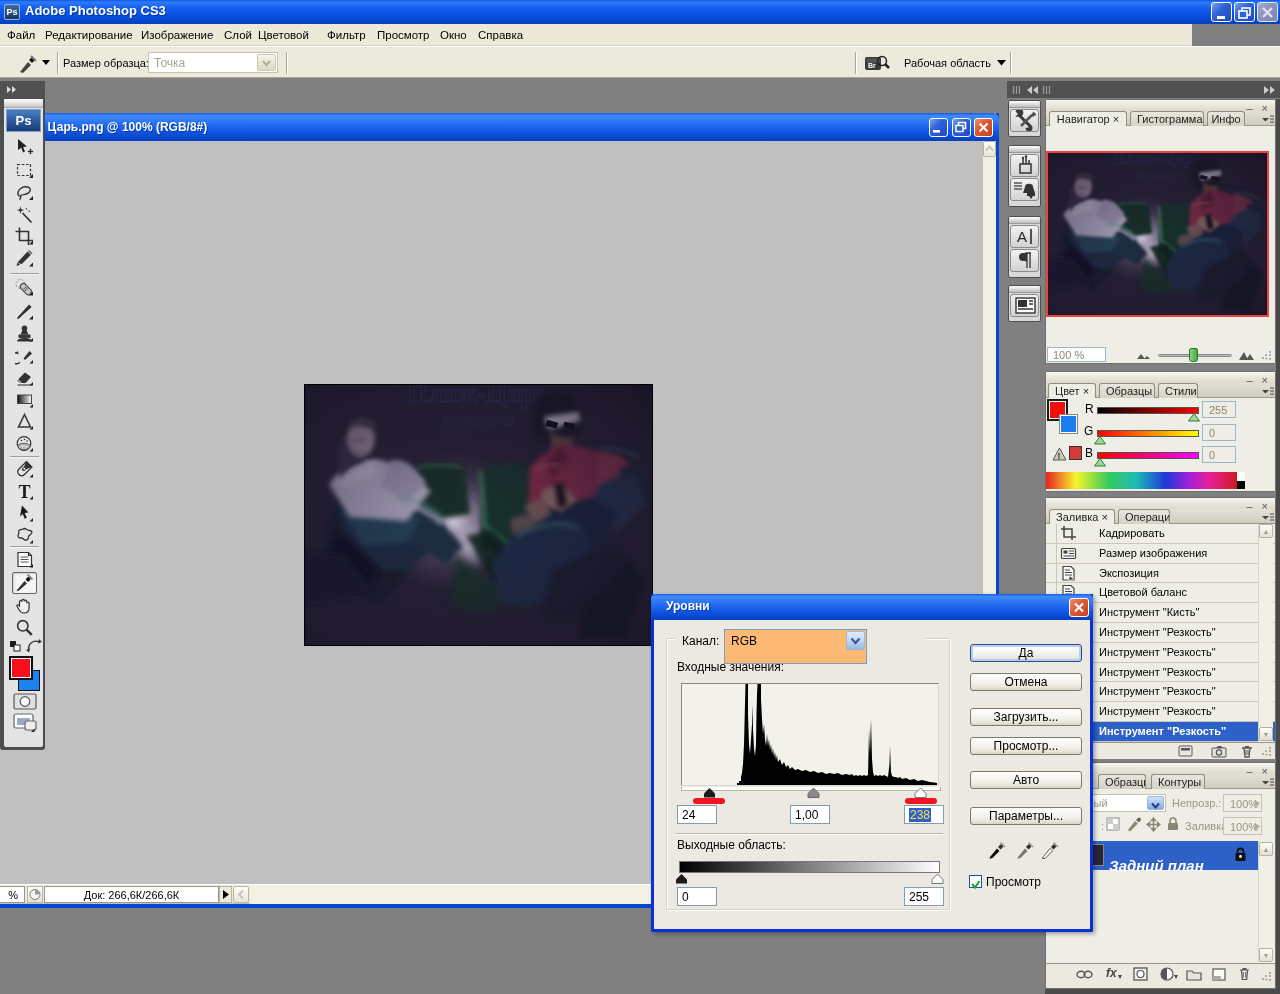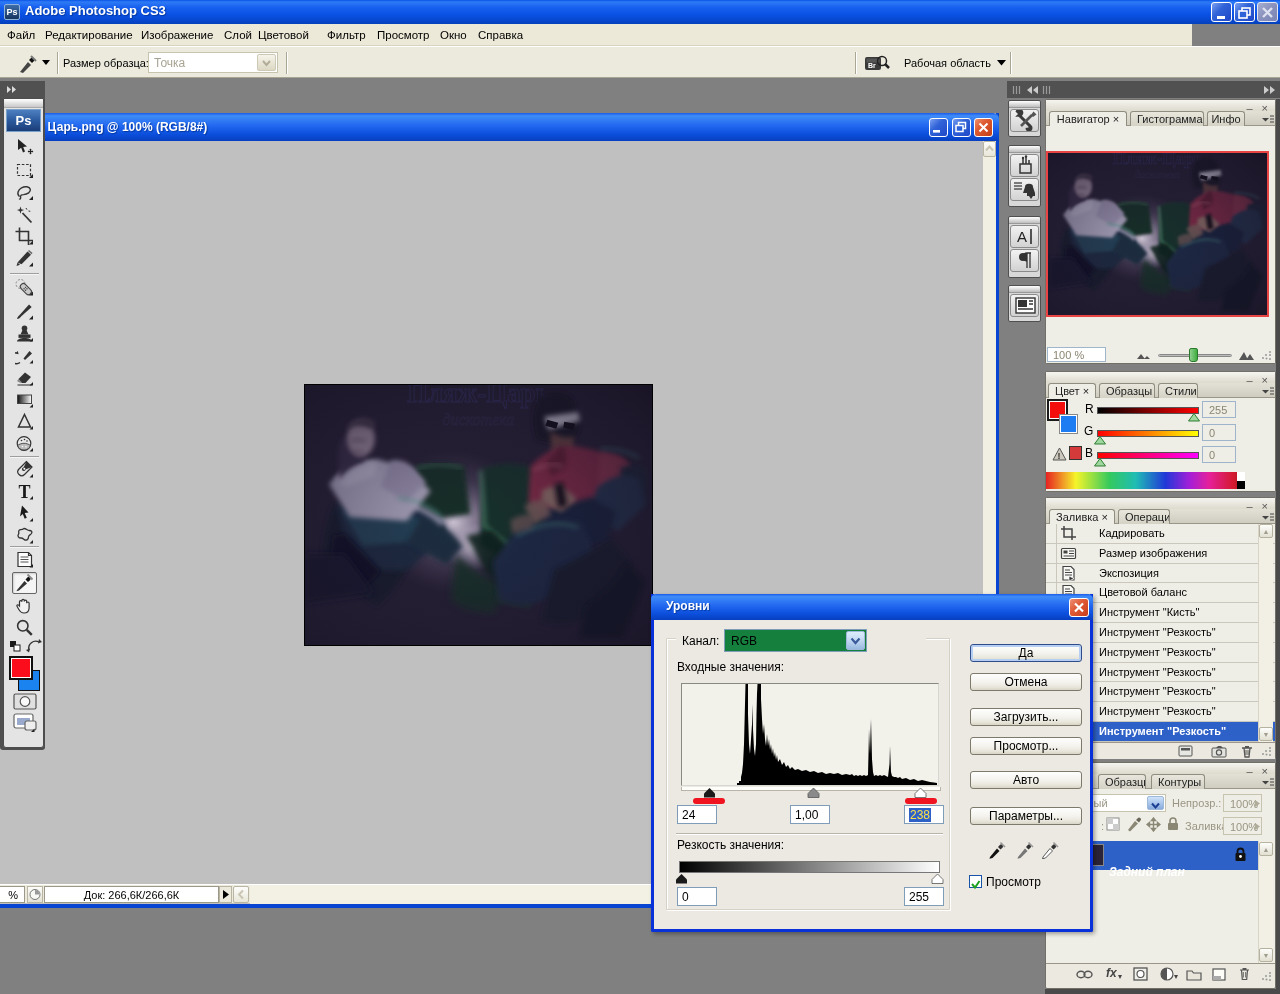--- a/index.html
+++ b/index.html
@@ -720,21 +720,21 @@
         <rect x="2" y="7" width="10" height="7" rx="1" fill="#8a8774"></rect>
         <path d="M4 7 V5 a3 3 0 0 1 6 0 v2" fill="none" stroke="#8a8774" stroke-width="1.6"></path>
       </svg>
     <span class="lbl" style="left:139px;top:31px;color:#9a9684;font-size:11px">Заливка:</span>
     <div style="position:absolute;left:177px;top:28px;width:39px;height:18px;background:#efeee6;border:1px solid #c6c3ae;font-size:11px;color:#9a9684;padding:3px 0 0 6px">100%</div>
     <svg style="position:absolute;left:208px;top:33px" width="8" height="9">
         <path d="M1 1 l5 3.5 -5 3.5z" fill="#b0ac9a"></path>
       </svg>
     <div style="position:absolute;left:0;top:52px;width:214px;height:29px;background:#2e61c8">
       <div style="position:absolute;left:41px;top:3px;width:17px;height:22px;background:#2b2438;border:1px solid #888"></div>
-      <span style="position:absolute;left:63px;top:24px;color:#fff;font-size:12px;font-style:italic;font-weight:bold">Задний план</span>
+      <span style="position:absolute;left:63px;top:16px;color:#fff;font-size:15px;font-style:italic;font-weight:bold">Задний план</span>
       <svg style="position:absolute;left:188px;top:6px" width="13" height="16">
           <rect x="1.5" y="6" width="10" height="8" rx="1" fill="#111"></rect>
           <path d="M3.5 6 V4.5 a3 3 0 0 1 6 0 V6" fill="none" stroke="#111" stroke-width="1.8"></path>
           <circle cx="6.5" cy="9.5" r="1.4" fill="#fff"></circle>
         </svg>
     </div>
     <div class="pscroll" style="top:52px;height:122px;right:2px">
       <div class="parr" style="left:0;top:1px">▲</div>
       <div class="parr" style="left:0;top:107px">▼</div>
     </div>
@@ -779,21 +779,21 @@
       </svg>
   </div>
 </div>
 <div class="abs" style="left:1276px;top:99px;width:4px;height:895px;background:#4a4a4a"></div>
 <div class="abs" style="left:1045px;top:989px;width:231px;height:5px;background:#4a4a4a"></div>
 
 <div class="abs" id="levels">
   <div style="position:absolute;left:12px;top:44px;width:284px;height:272px;border:1px solid #d5d2c5;box-shadow:inset 1px 1px 0 #fff,1px 1px 0 #fff;border-radius:1px"></div>
   <div style="position:absolute;left:22px;top:36px;width:250px;height:22px;background:#ece9e2"></div>
   <div class="lbl" style="left:28px;top:40px">Канал:</div>
-  <div style="position:absolute;left:70px;top:35px;width:143px;height:23px;background:#15803d;border:1px solid #7f9db9">
+  <div style="position:absolute;left:70px;top:35px;width:143px;height:35px;background:#fdba74;border:1px solid #7f9db9">
     <span style="position:absolute;left:6px;top:4px;font-size:12px">RGB</span>
     <div style="position:absolute;right:1px;top:1px;width:19px;height:19px;background:linear-gradient(180deg,#dcecfc,#c2d8f2 50%,#98b9e0);border:1px solid #9db8d8;border-radius:2px"><svg width="17" height="17">
           <path d="M4.5 6.5 l4 4.5 4-4.5" stroke="#3a5a9c" stroke-width="2.2" fill="none"></path>
         </svg></div>
   </div>
   <div class="lbl" style="left:23px;top:66px">Входные значения:</div>
   <div style="position:absolute;left:27px;top:89px;width:258px;height:103px;background:#f2f1ea;border:1px solid #898983;border-bottom-color:#d8d8d2;border-right-color:#d8d8d2">
     <svg width="256" height="101" viewBox="0 0 256 101" preserveAspectRatio="none">
         <path id="histpath" fill="#000" d="M0 101 L55 101 L55 99 L57 99 L57 97 L59 97 L59 93 L60 89 L61 80 L62 60 L63 20 L63.5 0 L66 0 L66 30 L67 60 L68 70 L69 55 L70 40 L70.5 20 L71 45 L72 65 L73 72 L74 60 L74.5 30 L75 10 L75.5 0 L79 0 L79 15 L80 35 L81 50 L82 40 L83 55 L84 62 L85 50 L86 62 L87 55 L88 66 L89 60 L90 70 L91 64 L92 73 L93 68 L94 76 L95 71 L96 78 L98 75 L100 81 L102 78 L104 83 L106 81 L108 85 L110 83 L113 86 L116 85 L120 87 L124 86 L128 88 L132 87 L136 89 L140 88 L144 90 L148 89 L152 90 L156 89 L160 91 L164 90 L168 91 L170 90 L172 92 L174 91 L176 92 L178 91 L180 92 L182 91 L184 92 L186 91 L186.5 70 L187 45 L187.5 58 L188 70 L188.5 50 L189 35 L189.5 55 L190 75 L191 88 L192 92 L194 91 L196 92 L198 91 L200 92 L202 91 L204 92 L206 93 L207.5 80 L208 62 L208.5 75 L209 88 L210 92 L212 93 L214 93 L216 94 L218 93 L220 95 L224 94 L228 96 L232 95 L236 97 L240 96 L244 97 L248 98 L252 98.5 L255 99 L255 101 Z"></path>
       </svg>
@@ -807,21 +807,21 @@
     </svg>
   <svg style="position:absolute;left:260px;top:194px" width="13" height="10">
       <path d="M6.5 0 L12 5.5 V9.5 H1 V5.5 Z" fill="#fff" stroke="#555" stroke-width=".8"></path>
     </svg>
   <div class="redmark" style="left:39px;top:204px"></div>
   <div class="redmark" style="left:251px;top:204px"></div>
   <div class="fld" style="left:23px;top:211px">24</div>
   <div class="fld" style="left:136px;top:211px">1,00</div>
   <div class="fld" style="left:250px;top:211px;color:#fde047"><span style="background:#2e61c8;padding:0 1px">238</span></div>
   <div class="etch" style="left:22px;top:239px;width:267px;height:1px"></div>
-  <div class="lbl" style="left:23px;top:244px">Резкость значения:</div>
+  <div class="lbl" style="left:23px;top:244px">Выходные область:</div>
   <div style="position:absolute;left:25px;top:267px;width:261px;height:12px;background:linear-gradient(90deg,#000,#fff);border:1px solid #777"></div>
   <svg style="position:absolute;left:21px;top:280px" width="13" height="10">
       <path d="M6.5 0 L12 5.5 V9.5 H1 V5.5 Z" fill="#1a1a1a"></path>
     </svg>
   <svg style="position:absolute;left:277px;top:280px" width="13" height="10">
       <path d="M6.5 0 L12 5.5 V9.5 H1 V5.5 Z" fill="#fff" stroke="#555" stroke-width=".8"></path>
     </svg>
   <div class="fld" style="left:23px;top:293px">0</div>
   <div class="fld" style="left:250px;top:293px">255</div>
   <div class="xpbtn" style="left:316px;top:50px;box-shadow:inset 0 0 0 2px #b5cef2;border-color:#2f4d8a">Да</div>

